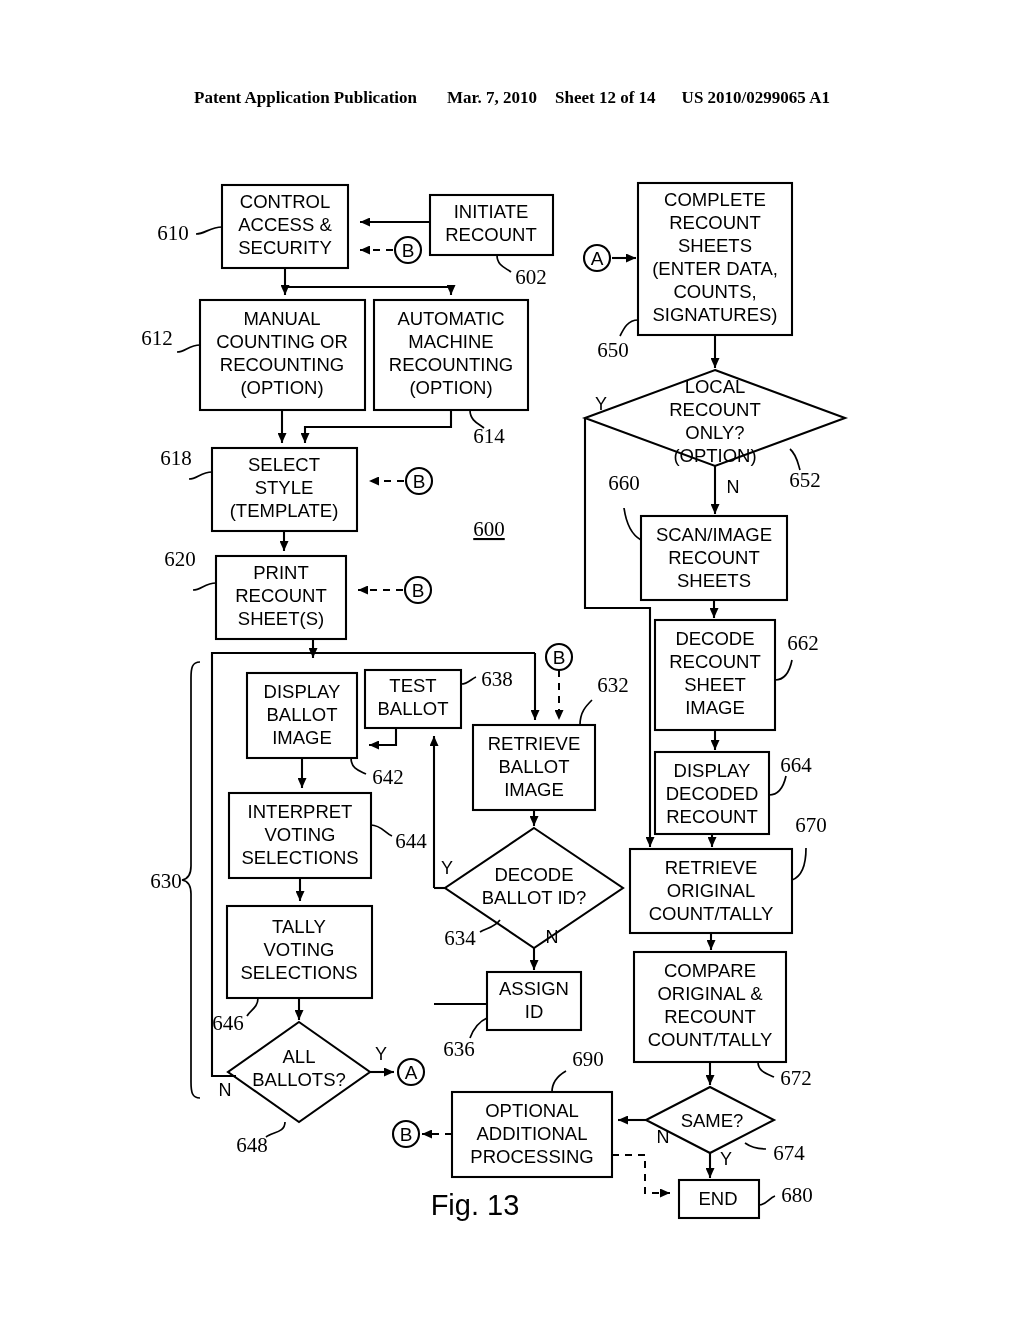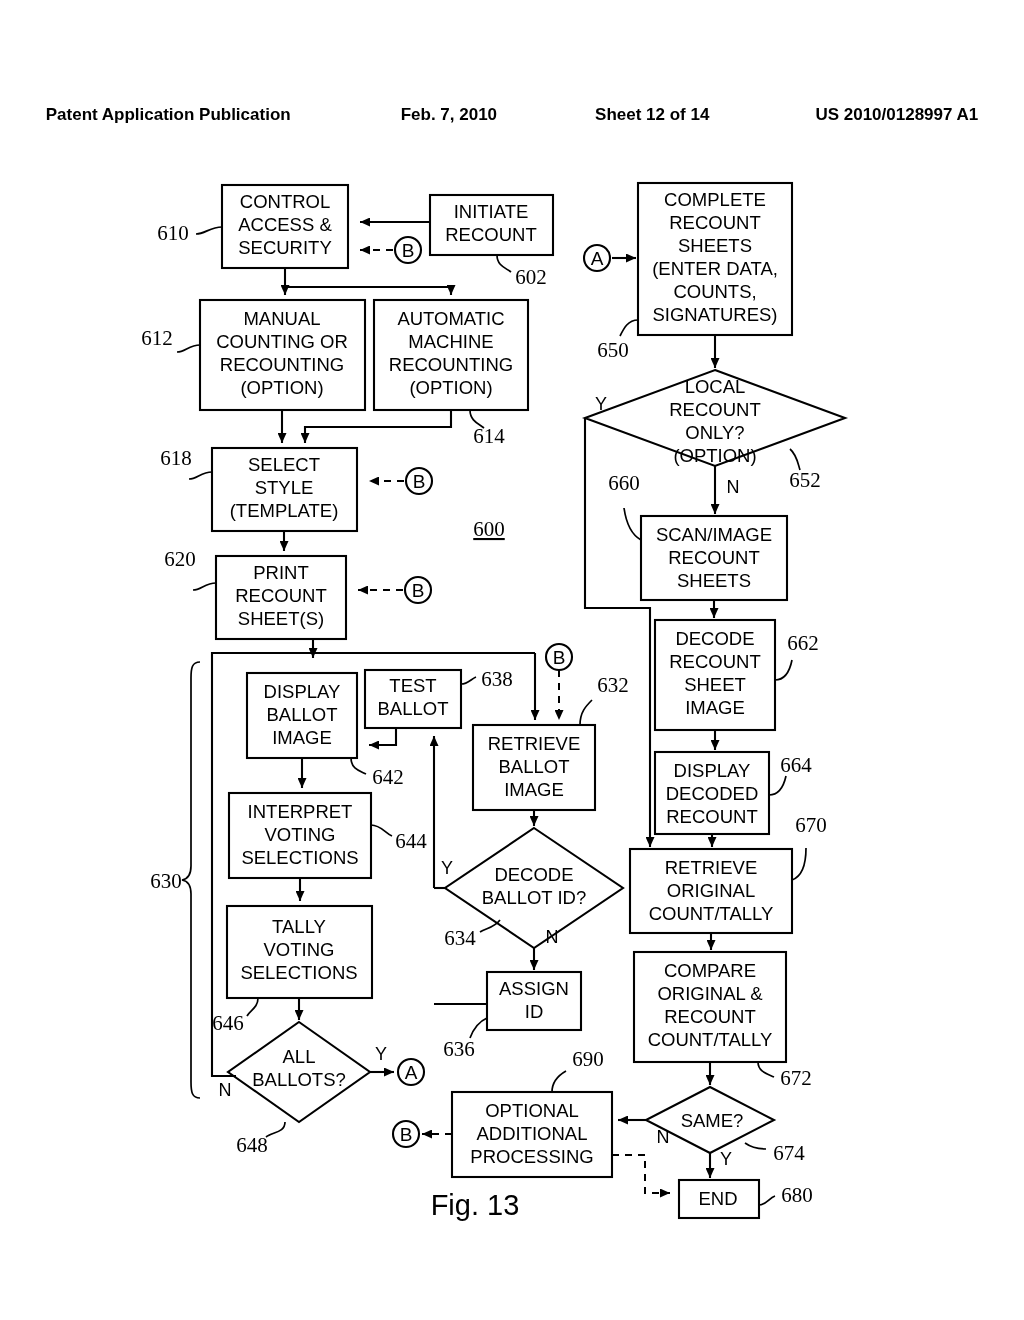--- a/index.html
+++ b/index.html
@@ -1,20 +1,20 @@
 <!DOCTYPE html>
 <html><head>
 <meta charset="utf-8">
 <style>
   html,body{margin:0;padding:0;background:#ffffff;}
   body{width:1024px;height:1320px;font-family:"Liberation Sans",sans-serif;color:#000;}
   #page{position:relative;width:1024px;height:1320px;overflow:hidden;background:#fff;}
-  #header{position:absolute;top:101px;left:0;width:1024px;height:28px;
-          font-family:Liberation Sans, sans-serif;font-weight:bold;font-size:17px;
-          display:flex;justify-content:center;align-items:center;white-space:pre;gap:40px;}
+  #header{position:absolute;top:84px;left:0;width:1024px;height:28px;
+          font-family:Liberation Serif, serif;font-weight:bold;font-size:17px;
+          display:flex;justify-content:center;align-items:center;white-space:pre;}
   #header .seg{display:inline-block;}
   #header .sp1{display:inline-block;width:30px;}
   #header .sp2{display:inline-block;width:18px;}
   #header .sp3{display:inline-block;width:26px;}
   svg#fig{position:absolute;top:0;left:0;width:1024px;height:1320px;}
   .bx{fill:none;stroke:#000;stroke-width:2.1;}
   .dia{fill:none;stroke:#000;stroke-width:2.1;}
   .ln{stroke:#000;stroke-width:2.1;fill:none;}
   .lnth{stroke:#000;stroke-width:1.7;fill:none;}
   .dsh{stroke:#000;stroke-width:2;fill:none;stroke-dasharray:7 6;}
@@ -30,25 +30,25 @@
           text-decoration:underline;}
 </style>
 </head>
 <body>
 
 <div id="page">
 
   <div id="header">
     <span class="seg">Patent Application Publication</span>
     <span class="sp1"></span>
-    <span class="seg">Feb. 7, 2010</span>
+    <span class="seg">Mar. 7, 2010</span>
     <span class="sp2"></span>
     <span class="seg">Sheet 12 of 14</span>
     <span class="sp3"></span>
-    <span class="seg">US 2010/0128997 A1</span>
+    <span class="seg">US 2010/0299065 A1</span>
   </div>
 
   <svg id="fig" viewBox="0 0 1024 1320">
     <defs>
       <marker id="ah" markerWidth="11" markerHeight="9" refX="10" refY="4.5" orient="auto" markerUnits="userSpaceOnUse">
         <path d="M0,0 L10,4.5 L0,9 z" fill="#000"></path>
       </marker>
       <marker id="ahs" markerWidth="10" markerHeight="8" refX="9" refY="4" orient="auto" markerUnits="userSpaceOnUse">
         <path d="M0,0 L9,4 L0,8 z" fill="#000"></path>
       </marker>

